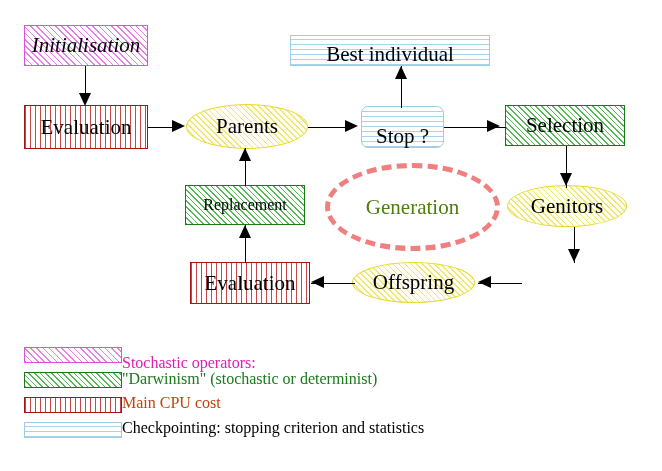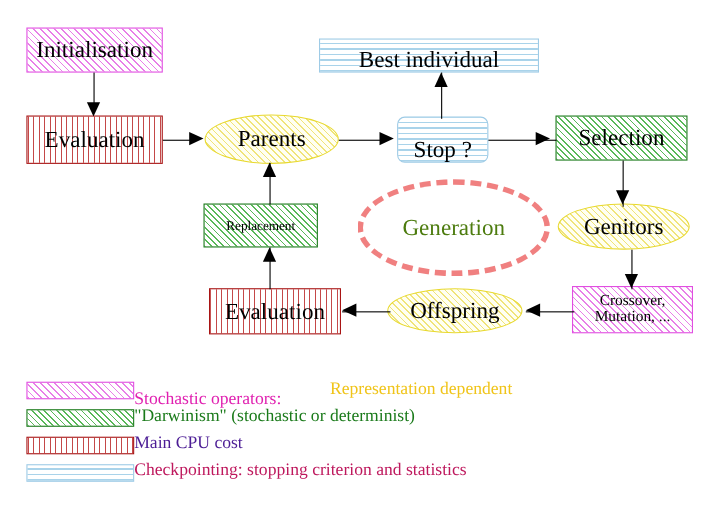--- a/index.html
+++ b/index.html
@@ -140,29 +140,29 @@
   }
   .legend-text {
     position: absolute;
     font-size: 16px;
     white-space: nowrap;
     font-weight: normal;
   }
   .lt-magenta { color: #e020b0; }
   .lt-gold    { color: #f0c419; }
   .lt-green   { color: #1a7a1a; }
-  .lt-red     { color: #4c1d95; }
-  .lt-blue    { color: #be185d; }
+  .lt-red     { color: #c2410c; }
+  .lt-blue    { color: #000000; }
 </style>
 </head>
 <body>
 
 <div id="canvas">
 
-  <div class="node rect fill-magenta" style="left:24px; top:25px; width:124px; height:41px; font-size:21px;">
+  <div class="node rect fill-magenta" style="left:24px; top:25px; width:124px; height:41px; font-size:21px;font-style:italic;">
     <span class="node-label">Initialisation</span>
   </div>
 
   <div class="node rect fill-red" style="left:24px; top:105px; width:124px; height:44px; font-size:21px;">
     <span class="node-label">Evaluation</span>
   </div>
 
   <div class="node ellipse fill-yellow" style="left:186px; top:104px; width:122px; height:45px; font-size:21px;">
     <span class="node-label">Parents</span>
   </div>
@@ -176,34 +176,30 @@
   </div>
 
   <div class="node rect fill-green" style="left:505px; top:105px; width:120px; height:41px; font-size:21px;">
     <span class="node-label">Selection</span>
   </div>
 
   <div class="node ellipse fill-yellow" style="left:507px; top:185px; width:120px; height:42px; font-size:21px;">
     <span class="node-label">Genitors</span>
   </div>
 
-  <div class="node rect fill-magenta" style="left:520px; top:260px; width:110px; height:43px; font-size:14px;">
-    <span class="node-label">Crossover,
-Mutation, ...</span>
-  </div>
 
   <div class="node ellipse fill-yellow" style="left:352px; top:262px; width:123px; height:41px; font-size:21px;">
     <span class="node-label">Offspring</span>
   </div>
 
   <div class="node rect fill-red" style="left:190px; top:262px; width:120px; height:42px; font-size:21px;">
     <span class="node-label">Evaluation</span>
   </div>
 
-  <div class="node rect fill-green" style="left:185px; top:185px; width:104px; height:40px; font-size:12px;">
+  <div class="node rect fill-green" style="left:185px; top:185px; width:120px; height:40px; font-size:16px;">
     <span class="node-label">Replacement</span>
   </div>
 
   <div class="gen-ellipse" style="left:325px; top:163px; width:175px; height:88px;">
     <span class="gen-label">Generation</span>
   </div>
 
   <div class="edge edge-v" style="left:85px; top:66px; height:30px;"></div>
   <div class="arrow arr-down" style="left:78.5px; top:93px;"></div>
 
@@ -232,21 +228,20 @@
   <div class="arrow arr-left" style="left:311px; top:276px;"></div>
 
   <div class="edge edge-v" style="left:245px; top:225px; height:38px;"></div>
   <div class="arrow arr-up" style="left:238.5px; top:225px;"></div>
 
   <div class="edge edge-v" style="left:245px; top:148px; height:38px;"></div>
   <div class="arrow arr-up" style="left:238.5px; top:148px;"></div>
 
   <div class="legend-swatch fill-magenta" style="left:24px; top:347px;"></div>
   <div class="legend-text lt-magenta" style="left:122px; top:354px;">Stochastic operators:</div>
-  <div class="legend-text lt-gold" style="left:300px; top:345px;">Representation dependent</div>
 
   <div class="legend-swatch fill-green" style="left:24px; top:372px;"></div>
   <div class="legend-text lt-green" style="left:122px; top:370px;">"Darwinism" (stochastic or determinist)</div>
 
   <div class="legend-swatch fill-red" style="left:24px; top:397px;"></div>
   <div class="legend-text lt-red" style="left:122px; top:394px;">Main CPU cost</div>
 
   <div class="legend-swatch fill-blue" style="left:24px; top:422px;"></div>
   <div class="legend-text lt-blue" style="left:122px; top:419px;">Checkpointing: stopping criterion and statistics</div>
 

